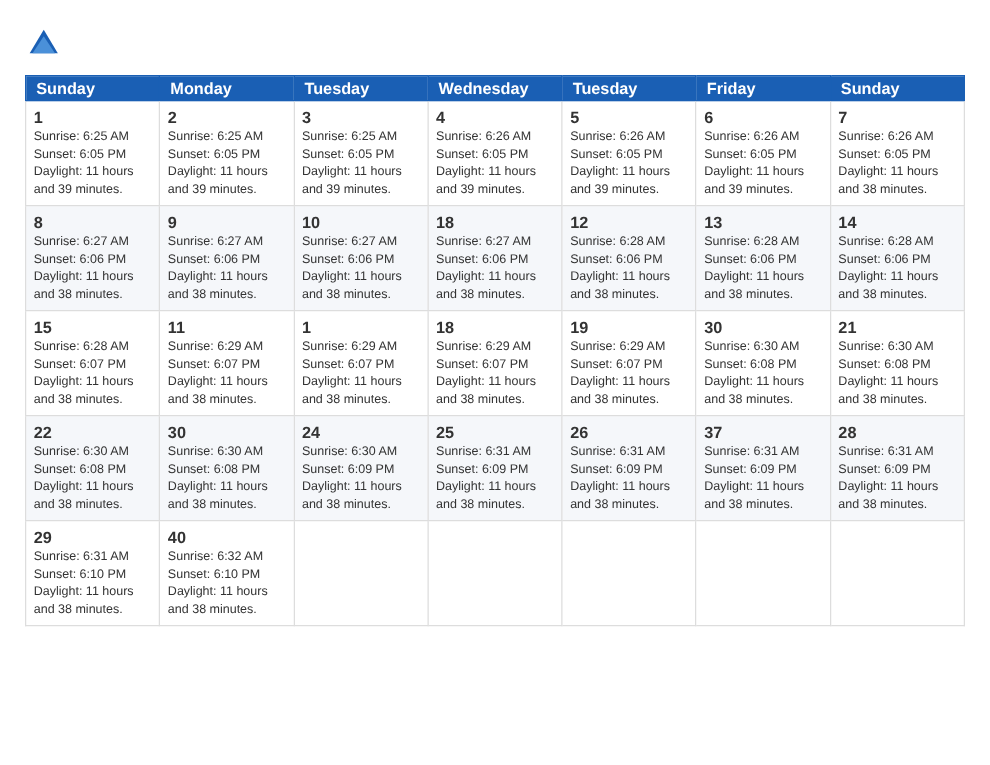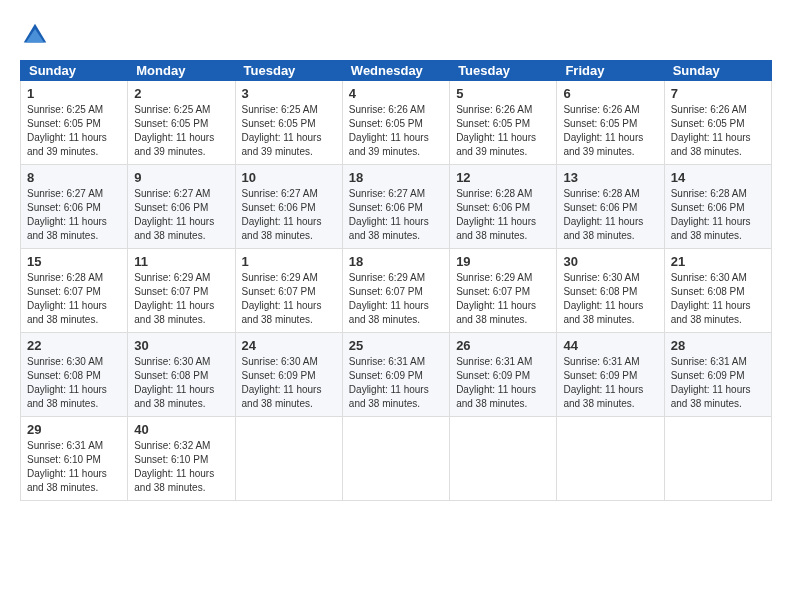--- a/index.html
+++ b/index.html
@@ -336,21 +336,21 @@
       </td>
         <td>
         <div class="day-number">26</div>
         <div class="day-info">
           Sunrise: 6:31 AM<br>
           Sunset: 6:09 PM<br>
           Daylight: 11 hours and 38 minutes.
         </div>
       </td>
         <td>
-        <div class="day-number">44</div>
+        <div class="day-number">37</div>
         <div class="day-info">
           Sunrise: 6:31 AM<br>
           Sunset: 6:09 PM<br>
           Daylight: 11 hours and 38 minutes.
         </div>
       </td>
         <td>
         <div class="day-number">28</div>
         <div class="day-info">
           Sunrise: 6:31 AM<br>

